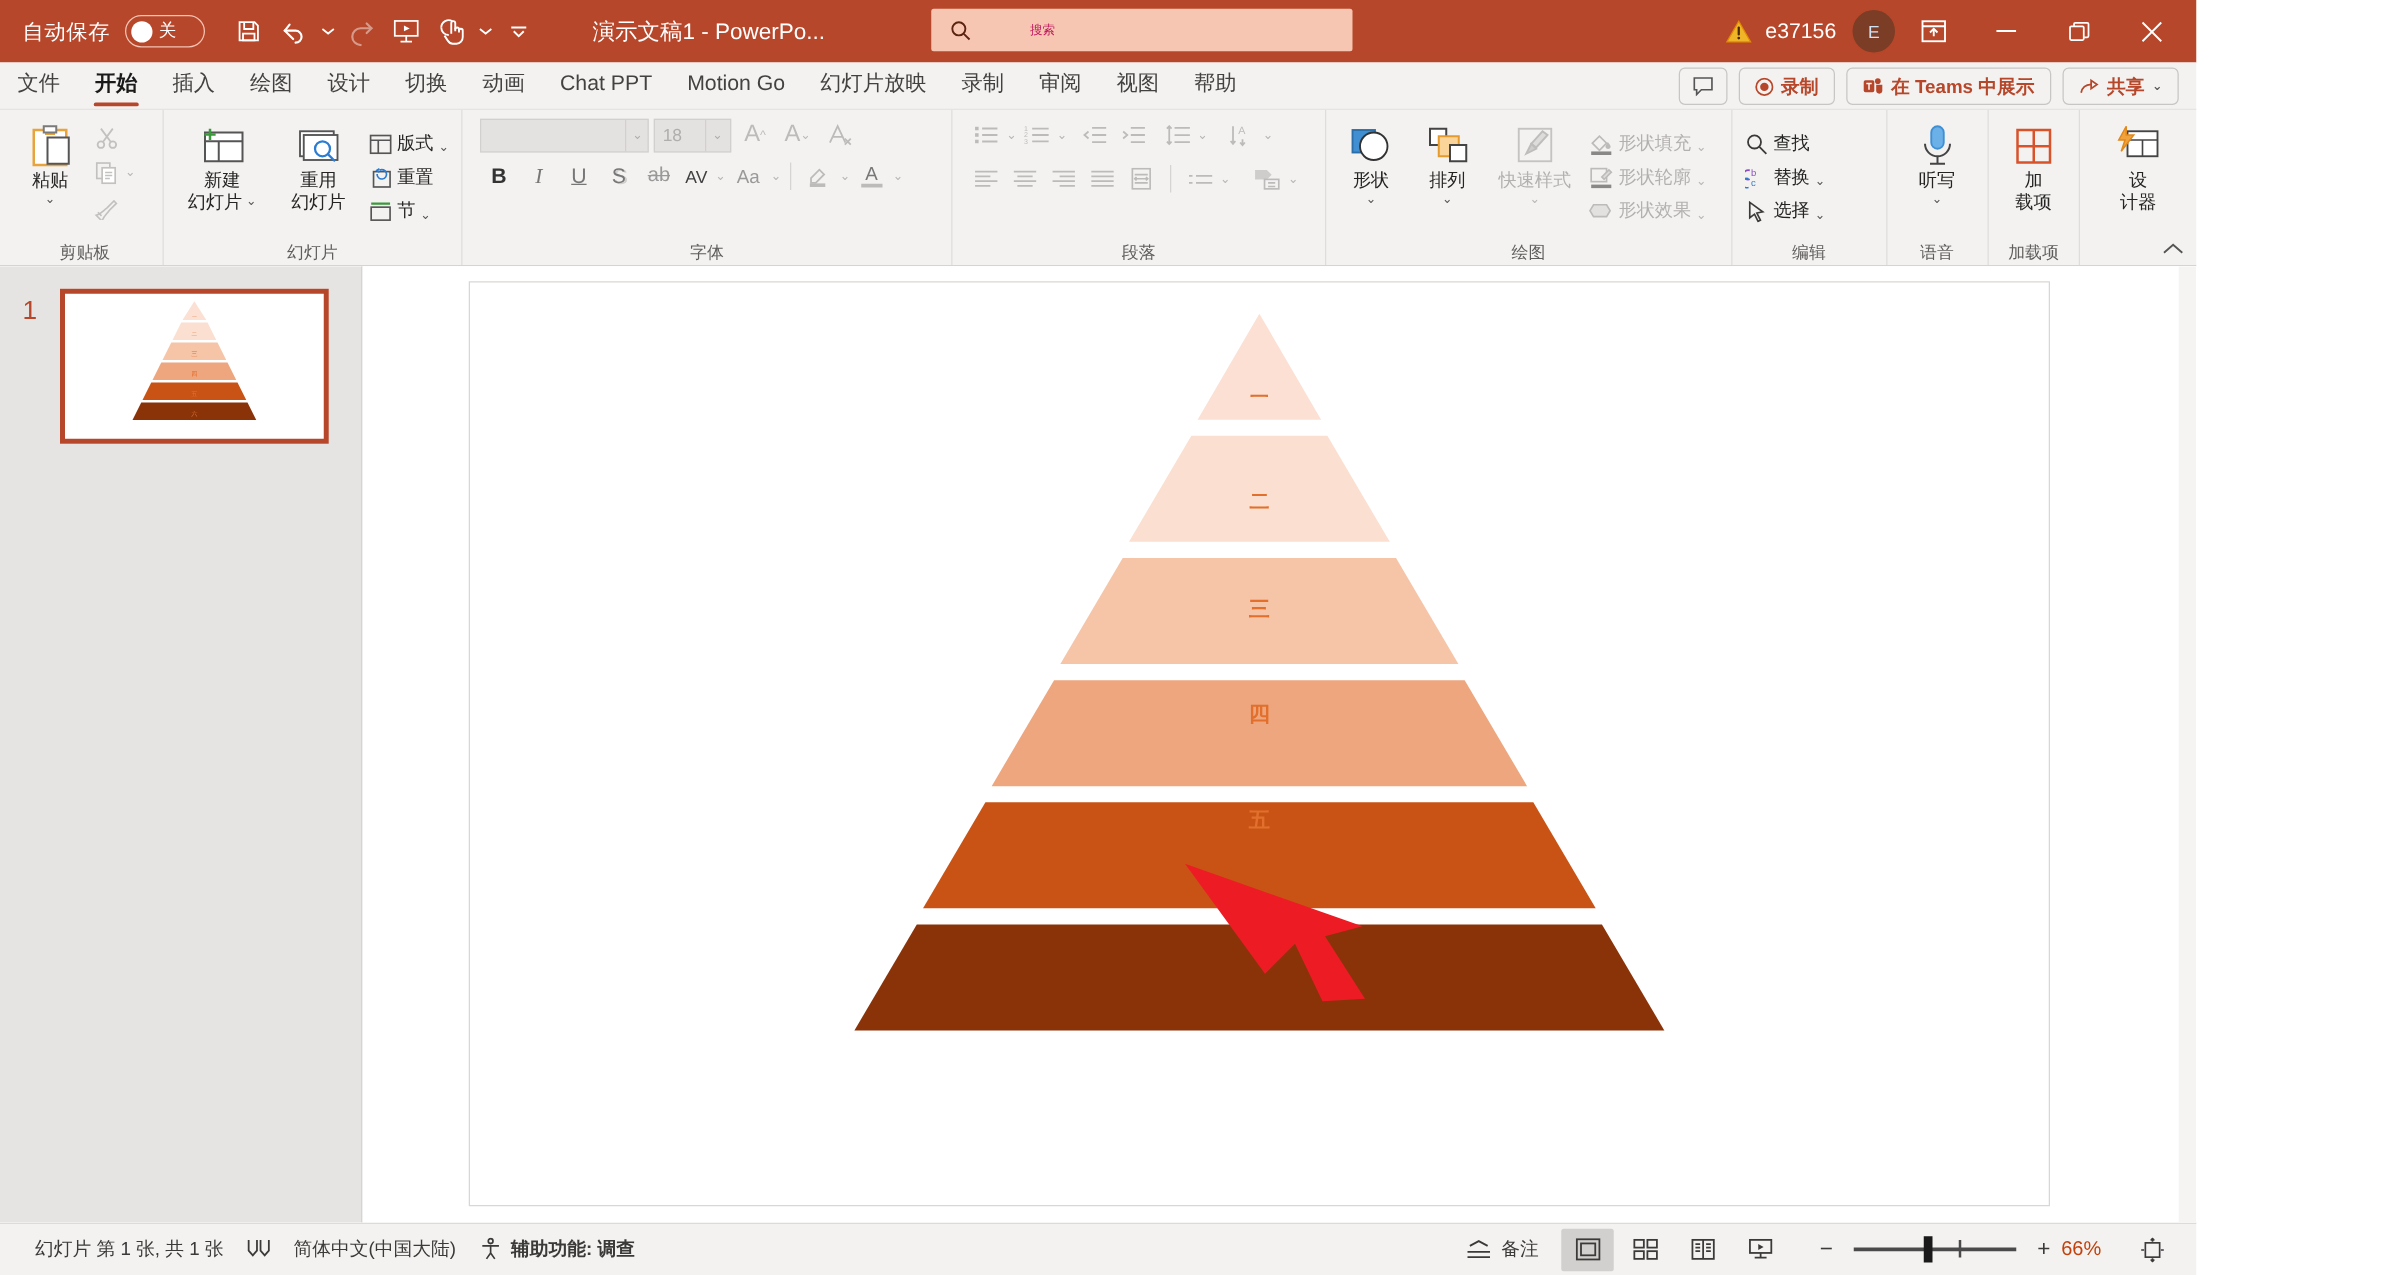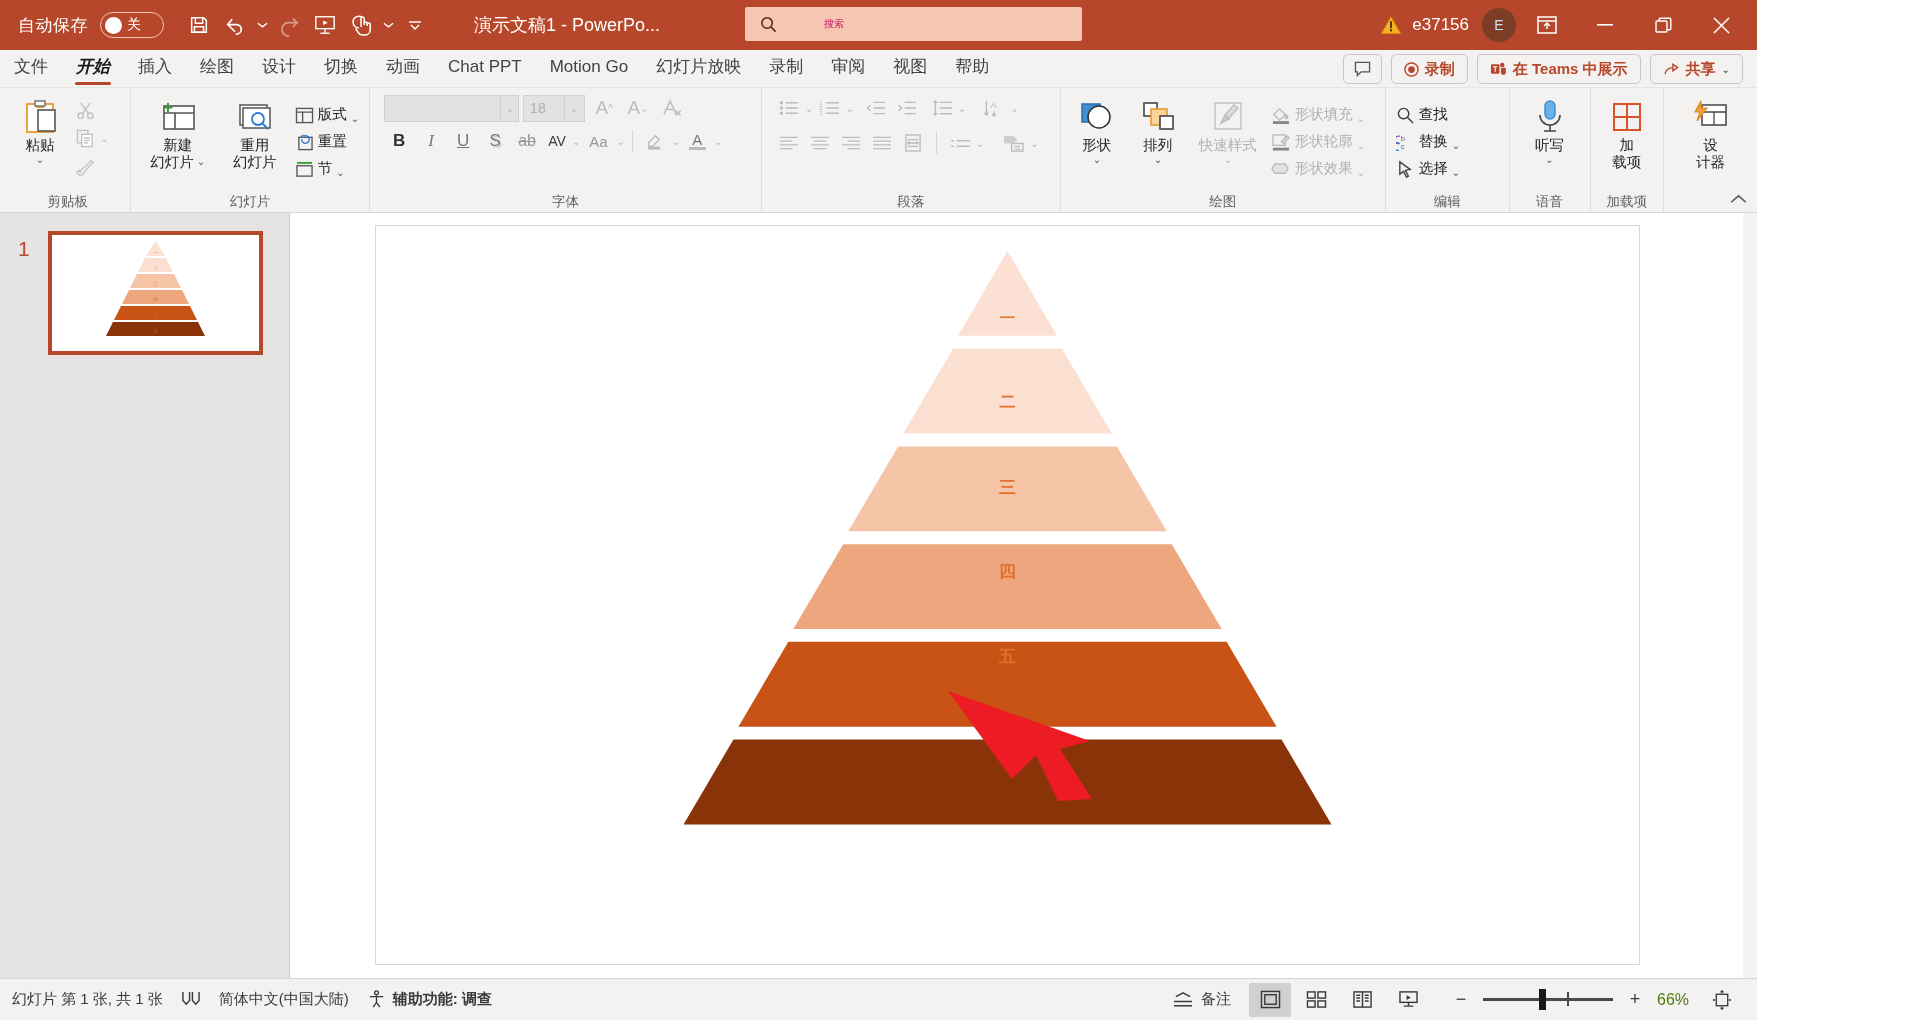--- a/index.html
+++ b/index.html
@@ -50,21 +50,21 @@
   
   .tabbar {
     height: 38px; background: #f3f2f1; display: flex; align-items: flex-end;
     flex: 0 0 38px; position: relative; border-bottom: 1px solid #e6e4e2;
   }
   .tabs { display: flex; align-items: flex-start; height: 38px; padding-left: 0; }
   .tab {
     font-size: 17px; color: #444240; padding: 0 14px; height: 38px; line-height: 36px;
     position: relative; white-space: nowrap;
   }
-  .tab.active { color: #1a1a1a; font-weight: bold; font-style: italic; }
+  .tab.active { color: #1a1a1a; font-weight: bold; }
   .tab.active::after {
     content: ""; position: absolute; left: 13px; right: 13px; bottom: 2px;
     height: 3px; background: #b7472a; border-radius: 2px;
   }
   .tabactions { margin-left: auto; display: flex; align-items: center; gap: 9px; padding: 0 14px 3px 0; }
   .pillbtn {
     height: 30px; border: 1px solid #c8c6c4; border-radius: 5px; background: #f3f2f1;
     display: flex; align-items: center; gap: 6px; padding: 0 12px;
     font-size: 15px; font-weight: bold; color: #b7472a; white-space: nowrap;
   }
@@ -146,30 +146,30 @@
                  -2px 2px 0 #f2f2f2, 3px 3px 5px rgba(120,120,120,.55);
     font-family: "DejaVu Sans", "Liberation Sans", sans-serif;
   }
   .arrow { position: absolute; left: 650px; top: 470px; z-index: 30; }
 
   
   .statusbar {
     height: 42px; background: #f3f2f1; border-top: 1px solid #d6d4d2;
     display: flex; align-items: center; flex: 0 0 42px; font-size: 15px; color: #3b3a39;
   }
-  .sb-left { display: flex; align-items: center; gap: 18px; padding-left: 12px; }
+  .sb-left { display: flex; align-items: center; gap: 18px; padding-left: 28px; }
   .sb-right { margin-left: auto; display: flex; align-items: center; gap: 4px; padding-right: 14px; }
   .sb-item { display: flex; align-items: center; gap: 7px; white-space: nowrap; }
   .viewbtn { width: 42px; height: 34px; display: flex; align-items: center; justify-content: center; border-radius: 2px; color:#3b3a39;}
   .viewbtn.sel { background: #d2d0ce; }
   .zoomslider { display: flex; align-items: center; gap: 0; margin: 0 8px; }
   .zline { width: 130px; height: 3px; background: #4a4a4a; position: relative; }
   .zhandle { position: absolute; left: 56px; top: -9px; width: 7px; height: 21px; background: #1a1a1a; }
   .ztick { position: absolute; left: 84px; top: -6px; width: 2px; height: 14px; background: #4a4a4a; }
-  .zpct { font-size: 16px; color: #4d7c0f; width: 48px; text-align: center; }
+  .zpct { font-size: 16px; color: #c2410c; width: 48px; text-align: left; }
   .scrollv {
     position: absolute; right: 0; top: 0; bottom: 0; width: 14px; background: #f5f4f3;
   }
   .sep-v { width: 1px; height: 22px; background: #d6d4d2; }
 </style>
 </head>
 <body>
 
 <div id="app">
 

